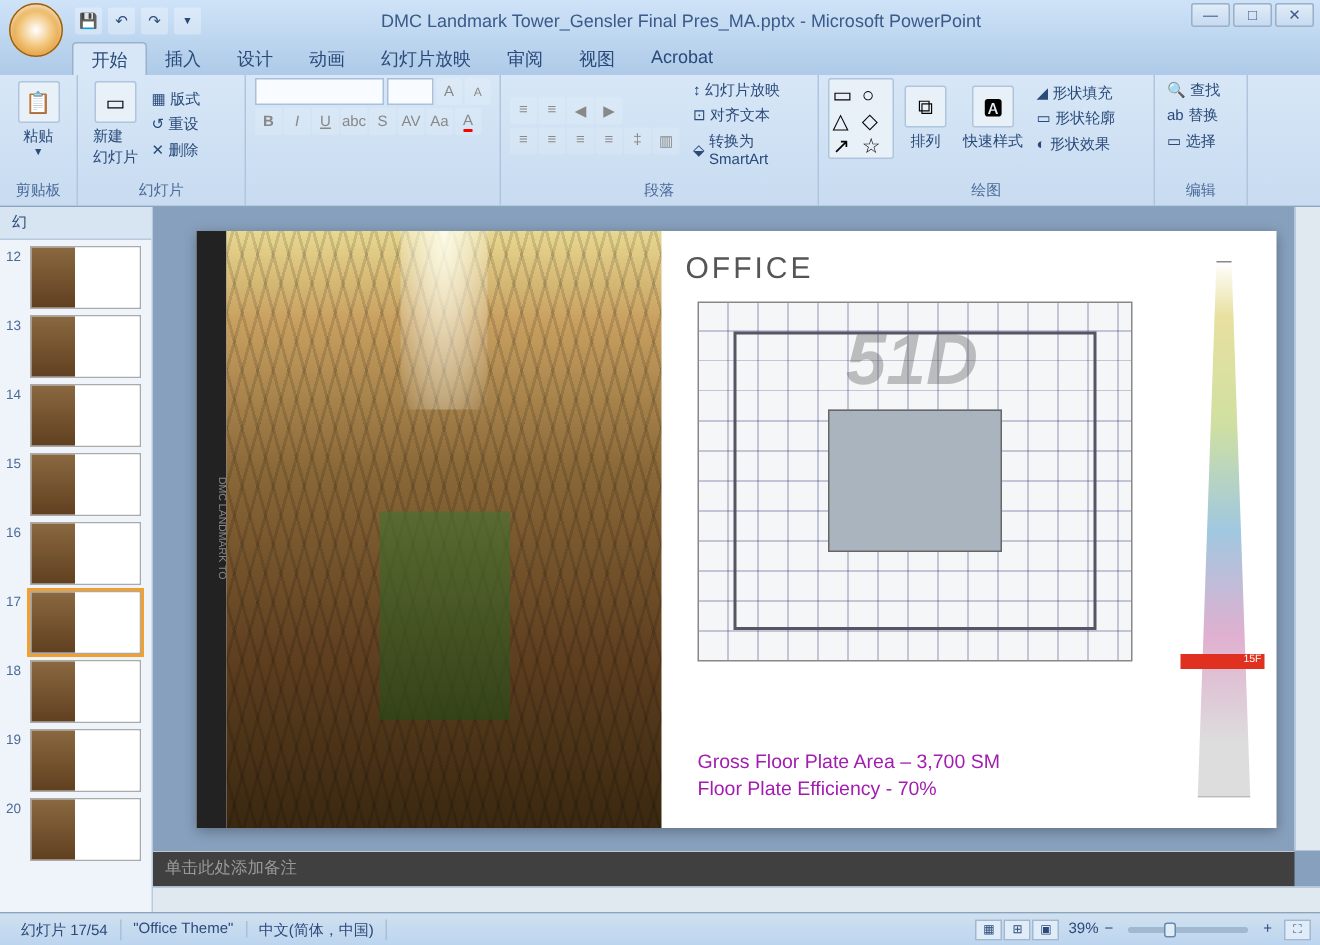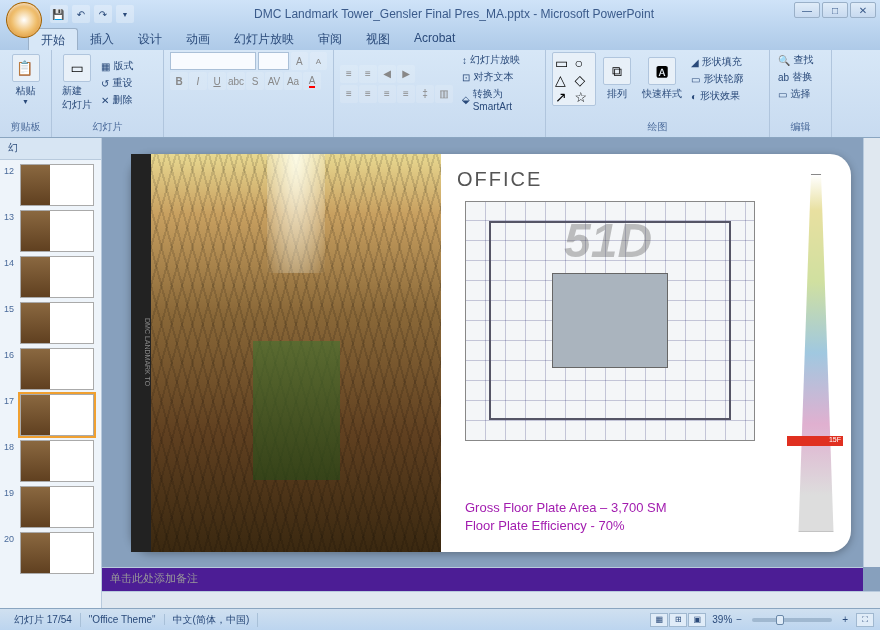--- a/index.html
+++ b/index.html
@@ -8,21 +8,21 @@
 
 .titlebar { height: 28px; background: linear-gradient(#cfe3f8, #bcd5ef); display: flex; align-items: center; position: relative; }
 .office-btn { width: 36px; height: 36px; border-radius: 50%; background: radial-gradient(#fff, #f0c070, #d08020); position: absolute; left: 6px; top: 2px; z-index: 10; border: 1px solid #a06000; box-shadow: inset 0 2px 3px rgba(255,255,255,0.6); }
 .qat { margin-left: 50px; display: flex; gap: 4px; align-items: center; }
 .qat-btn { width: 18px; height: 18px; background: rgba(255,255,255,0.3); border-radius: 2px; display: flex; align-items: center; justify-content: center; font-size: 10px; color: #2a4a7a; }
 .title-text { position: absolute; left: 50%; transform: translateX(-50%); color: #3a5a8a; font-size: 12px; margin-left: 14px; }
 .win-controls { position: absolute; right: 4px; top: 2px; display: flex; gap: 2px; }
 .win-btn { width: 26px; height: 16px; background: linear-gradient(#e0ecf8, #c8daf0); border: 1px solid #9ab0c8; border-radius: 2px; display: flex; align-items: center; justify-content: center; font-size: 10px; color: #3a5a8a; }
 
 
-.tabs { height: 22px; background: linear-gradient(#bcd5ef, #aecae8); display: flex; padding-left: 28px; }
+.tabs { height: 22px; background: linear-gradient(#bcd5ef, #aecae8); display: flex; padding-left: 48px; }
 .tab { padding: 3px 12px; font-size: 12px; color: #2a4a7a; cursor: pointer; }
 .tab.active { background: #d7e7f7; border-radius: 3px 3px 0 0; border: 1px solid #9ab0c8; border-bottom: none; }
 
 
 .ribbon { height: 88px; background: linear-gradient(#d7e7f7, #c8dbf0); border-bottom: 1px solid #8aa5c0; display: flex; }
 .ribbon-group { border-right: 1px solid #b0c5dd; padding: 2px 6px; display: flex; flex-direction: column; justify-content: space-between; }
 .ribbon-group-label { font-size: 10px; color: #4a6a9a; text-align: center; padding-bottom: 1px; }
 .ribbon-row { display: flex; gap: 3px; align-items: center; }
 .ribbon-btn-large { display: flex; flex-direction: column; align-items: center; padding: 2px 4px; cursor: pointer; }
 .ribbon-icon-large { width: 28px; height: 28px; background: #e8f0f8; border: 1px solid #b0c5dd; border-radius: 2px; display: flex; align-items: center; justify-content: center; font-size: 14px; }
@@ -43,40 +43,40 @@
 .thumbs { padding: 4px; }
 .thumb-item { display: flex; align-items: flex-start; margin-bottom: 4px; }
 .thumb-num { width: 16px; font-size: 9px; color: #4a6a9a; padding-top: 2px; }
 .thumb { width: 74px; height: 42px; background: #fff; border: 1px solid #aaa; display: flex; font-size: 6px; }
 .thumb.selected { outline: 2px solid #f0a030; }
 .thumb-left { width: 40%; background: linear-gradient(#8a6840, #604020); }
 .thumb-right { width: 60%; background: #fff; display: flex; flex-direction: column; padding: 2px; }
 
 .main-area { flex: 1; display: flex; flex-direction: column; background: #87a0bd; }
 .slide-stage { flex: 1; display: flex; align-items: center; justify-content: center; padding: 10px 20px; position: relative; }
-.slide { width: 720px; height: 398px; background: #fff; box-shadow: 0 2px 8px rgba(0,0,0,0.3); display: flex; position: relative; border-radius: 21px; }
+.slide { width: 720px; height: 398px; background: #fff; box-shadow: 0 2px 8px rgba(0,0,0,0.3); display: flex; position: relative; }
 .slide-img { width: 290px; height: 100%; background: linear-gradient(180deg, #e8d890 0%, #c8a060 15%, #8a6838 40%, #604020 70%, #3a2810 100%); position: relative; overflow: hidden; }
 .atrium-light { position: absolute; top: 0; left: 40%; width: 20%; height: 30%; background: radial-gradient(ellipse at top, rgba(255,255,240,0.9), transparent); }
 .atrium-lines { position: absolute; inset: 0; background: repeating-linear-gradient(75deg, transparent 0px, transparent 8px, rgba(0,0,0,0.12) 8px, rgba(0,0,0,0.12) 10px), repeating-linear-gradient(-75deg, transparent 0px, transparent 8px, rgba(0,0,0,0.12) 8px, rgba(0,0,0,0.12) 10px); }
 .green-wall { position: absolute; bottom: 18%; left: 35%; width: 30%; height: 35%; background: linear-gradient(#4a7030, #2a4818); opacity: 0.7; }
 .slide-sidebar { width: 20px; background: #222; color: #888; font-size: 7px; writing-mode: vertical-rl; text-align: center; padding: 4px 0; }
 .slide-content { flex: 1; padding: 14px 16px; position: relative; }
 .slide-title { font-size: 20px; color: #555; letter-spacing: 2px; font-weight: 300; margin-bottom: 10px; }
 .floor-plan { width: 290px; height: 240px; border: 1px solid #888; background: linear-gradient(#f4f6f8,#f4f6f8), repeating-linear-gradient(0deg, transparent 0, transparent 19px, #ccd 19px, #ccd 20px), repeating-linear-gradient(90deg, transparent 0, transparent 19px, #ccd 19px, #ccd 20px); background-blend-mode: multiply; position: relative; margin-left: 8px; }
 .plan-core { position: absolute; top: 30%; left: 30%; width: 40%; height: 40%; background: #aab4be; border: 1px solid #666; }
 .plan-outline { position: absolute; top: 8%; left: 8%; right: 8%; bottom: 8%; border: 2px solid #556; }
 .watermark { position: absolute; top: 36%; left: 6%; right: 14%; font-size: 14px; color: #444; font-weight: bold; line-height: 1.5; pointer-events: none; }
 .watermark-logo { position: absolute; top: 15%; left: 30%; font-size: 48px; color: rgba(80,80,80,0.35); font-weight: bold; font-style: italic; }
 .slide-stats { position: absolute; bottom: 16px; left: 24px; font-size: 13px; color: #a21caf; line-height: 1.4; }
 .tower-elev { position: absolute; right: 10px; top: 20px; bottom: 20px; width: 50px; }
 .tower-shape { width: 100%; height: 100%; background: linear-gradient(180deg, transparent 0%, #e8e0a0 10%, #d0e0a0 30%, #a0c8e0 50%, #e0b0d0 70%, #ddd 90%); clip-path: polygon(40% 0%, 60% 0%, 85% 100%, 15% 100%); border: 1px solid #888; position: relative; }
 .tower-marker { position: absolute; right: -2px; bottom: 24%; width: 56px; height: 10px; background: #e03020; font-size: 7px; color: #fff; text-align: right; padding-right: 2px; }
 .scroll-v { width: 17px; background: #e0e8f0; border-left: 1px solid #b8cadd; }
 
-.notes-area { height: 24px; background: #4c1d95; border-top: 1px solid #b8cadd; padding: 3px 8px; font-size: 11px; color: #999; margin: 0 17px 0 0; }
+.notes-area { height: 24px; background: #404040; border-top: 1px solid #b8cadd; padding: 3px 8px; font-size: 11px; color: #999; margin: 0 17px 0 0; }
 .scroll-h { height: 17px; background: #e0e8f0; border-top: 1px solid #b8cadd; }
 
 
 .statusbar { height: 22px; background: linear-gradient(#d0e0f0, #bcd5ef); border-top: 1px solid #8aa5c0; display: flex; align-items: center; padding: 0 6px; font-size: 10px; color: #2a4a7a; }
 .status-item { padding: 0 8px; border-right: 1px solid #a8c0d8; }
 .status-spacer { flex: 1; }
 .view-btns { display: flex; gap: 1px; margin-right: 6px; }
 .view-btn { width: 18px; height: 14px; background: #e0ecf8; border: 1px solid #a0b8d0; font-size: 8px; display: flex; align-items: center; justify-content: center; }
 .zoom-slider { width: 80px; height: 4px; background: #a0b8d0; margin: 0 6px; position: relative; border-radius: 2px; }
 .zoom-thumb { position: absolute; left: 30%; top: -3px; width: 8px; height: 10px; background: #e0ecf8; border: 1px solid #6a88a8; border-radius: 2px; }
@@ -201,20 +201,21 @@
         <div class="ribbon-text-item">
             <span>⊡</span>
             <span>对齐文本</span>
           </div>
         <div class="ribbon-text-item">
             <span>⬙</span>
             <span>转换为 SmartArt</span>
           </div>
       </div>
     </div>
+    <div class="ribbon-group-label">段落</div>
   </div>
 
   <div class="ribbon-group" style="width:224px">
     <div class="ribbon-row">
       <div class="ribbon-icon-large" style="width:44px;height:54px;display:grid;grid-template-columns:1fr 1fr;gap:1px;padding:2px">
         <span>▭</span>
           <span>○</span>
           <span>△</span>
           <span>◇</span>
           <span>↗</span>

